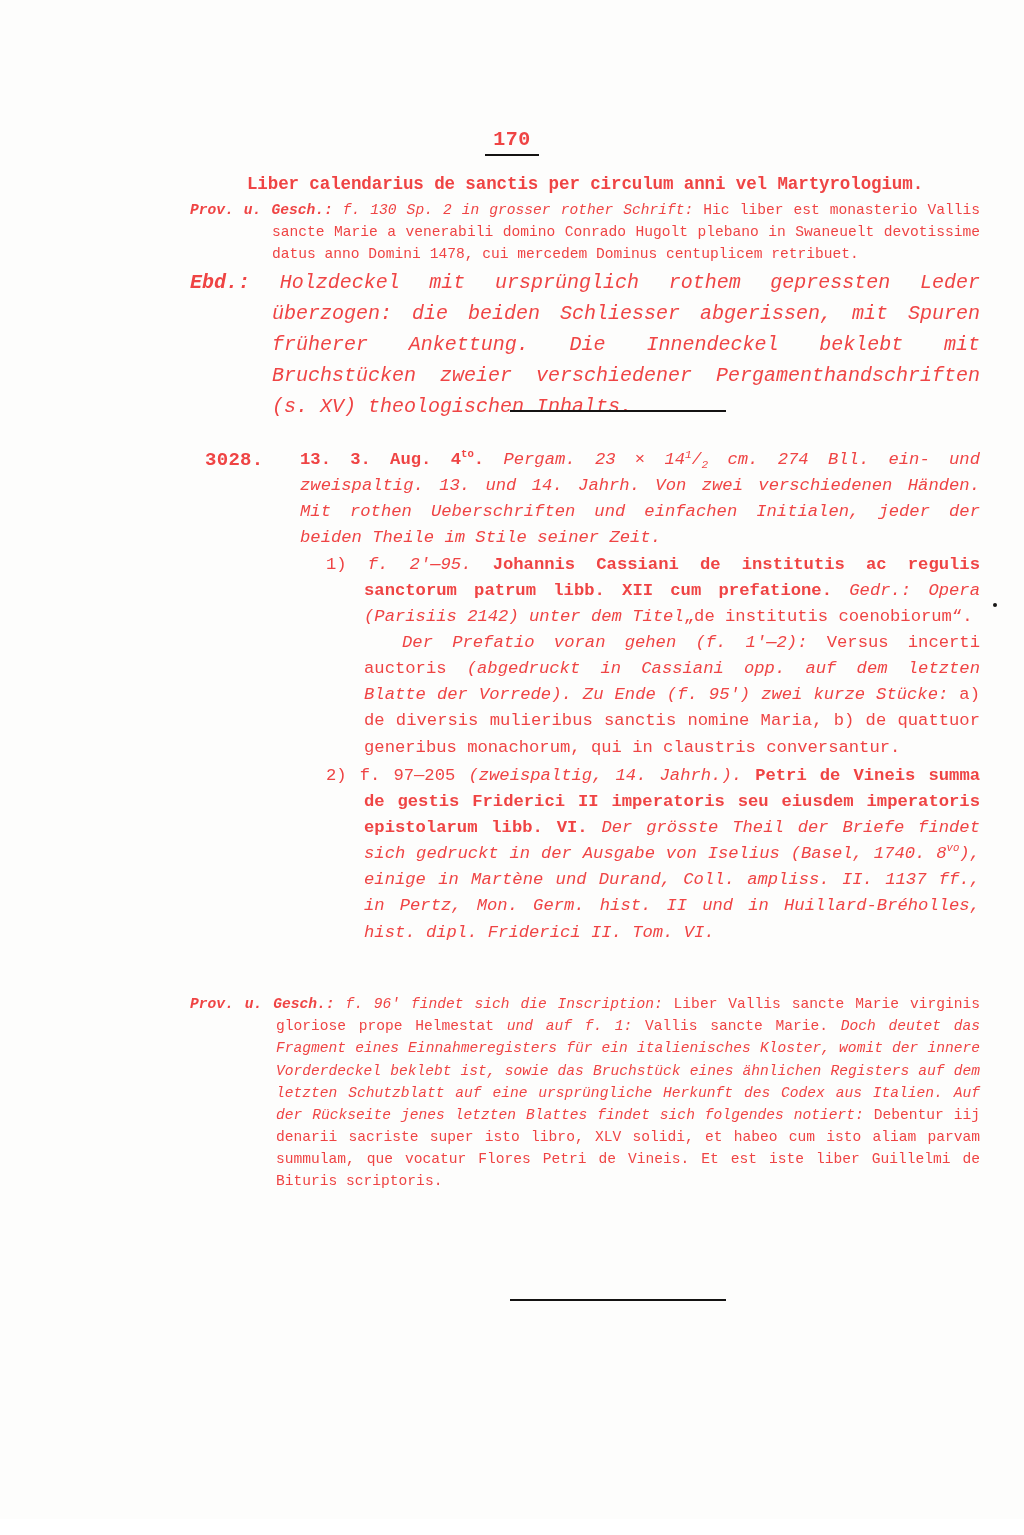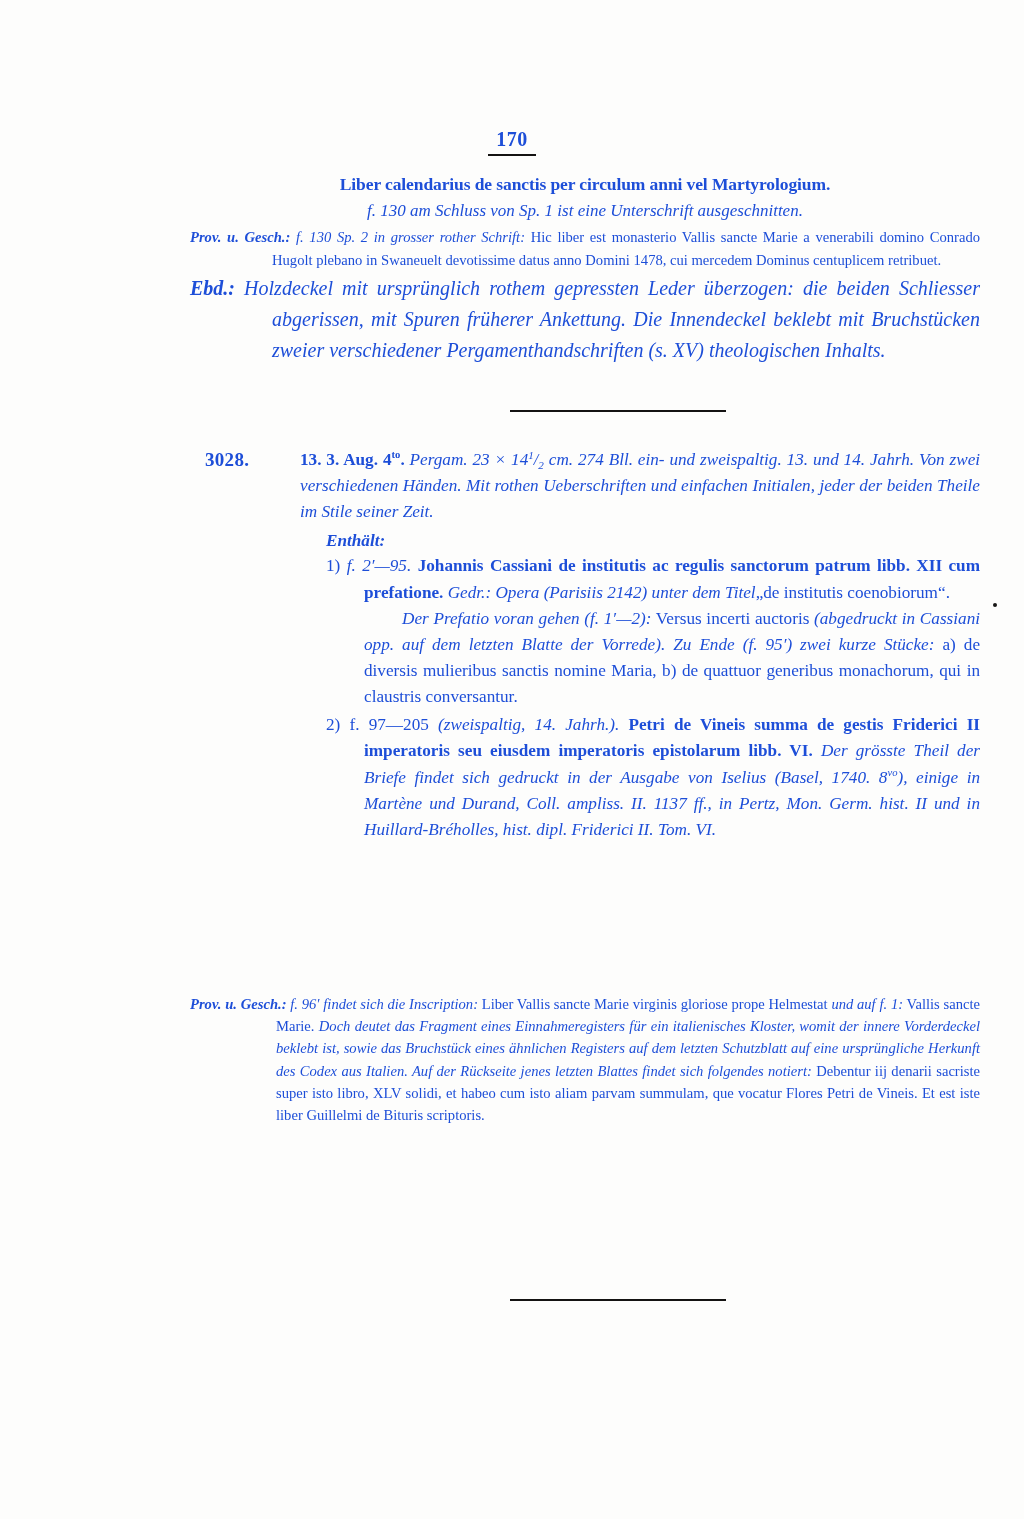--- a/index.html
+++ b/index.html
@@ -7,22 +7,22 @@
     margin: 0;
     padding: 0;
     background: #ffffff;
   }
   .page {
     position: relative;
     width: 1024px;
     height: 1519px;
     margin: 0 auto;
     background: #fdfdfc;
-    color: #1d4ed8;
-    font-family: Liberation Serif, serif;
+    color: #ef4444;
+    font-family: Liberation Mono, monospace;
     overflow: hidden;
   }
 
   
   .folio-wrap {
     position: absolute;
     left: 0;
     top: 128px;
     width: 1024px;
     text-align: center;
@@ -188,21 +188,20 @@
 <div class="page">
 
   <div class="folio-wrap">
     <span class="folio-num">170</span>
   </div>
 
   <div class="text-col">
 
     <p class="headline">Liber calendarius de sanctis per circulum anni vel Martyrologium.</p>
 
-    <p class="subline">f. 130 am Schluss von Sp. 1 ist eine Unterschrift ausgeschnitten.</p>
 
     <p class="prov">
       <span class="lbl">Prov. u. Gesch.:</span>
       <i>f. 130 Sp. 2 in grosser rother Schrift:</i>
       <span>Hic liber est monasterio Vallis sancte Marie a venerabili domino Conrado Hugolt plebano in Swaneuelt devotissime datus anno Domini 1478, cui mercedem Dominus centuplicem retribuet.</span>
     </p>
 
     <p class="prov-ebd">
       <span class="lbl">Ebd.:</span>
       <span>Holzdeckel mit ursprünglich rothem gepressten Leder überzogen: die beiden Schliesser abgerissen, mit Spuren früherer Ankettung. Die Innendeckel beklebt mit Bruchstücken zweier verschiedener Pergamenthandschriften (s. XV) theologischen Inhalts.</span>
@@ -221,21 +220,20 @@
         <b class="rom"><span>13. 3. Aug. 4</span><sup>to</sup><span>.</span></b>
         <span>Pergam.</span>
         <span>23</span>
         <span>×</span>
         <span><span>14</span><span class="frac"><sup>1</sup>/<sub>2</sub></span></span>
         <span>cm.</span>
         <span>274 Bll. ein- und zweispaltig.</span>
         <span>13. und 14. Jahrh. Von zwei verschiedenen Händen. Mit rothen Ueberschriften und einfachen Initialen, jeder der beiden Theile im Stile seiner Zeit.</span>
       </p>
 
-      <p class="enthaelt">Enthält:</p>
 
       <p class="item">
         <span>1)</span>
         <i>f. 2′—95.</i>
         <b>Johannis Cassiani de institutis ac regulis sanctorum patrum libb. XII cum prefatione.</b>
         <i>Gedr.: Opera (Parisiis 2142) unter dem Titel</i><span>„</span><span>de institutis coenobiorum</span><span>“.</span>
         <span class="para">
           <i>Der Prefatio voran gehen (f. 1′—2):</i>
           <span>Versus incerti auctoris</span>
           <i>(abgedruckt in Cassiani opp. auf dem letzten Blatte der Vorrede).</i>

